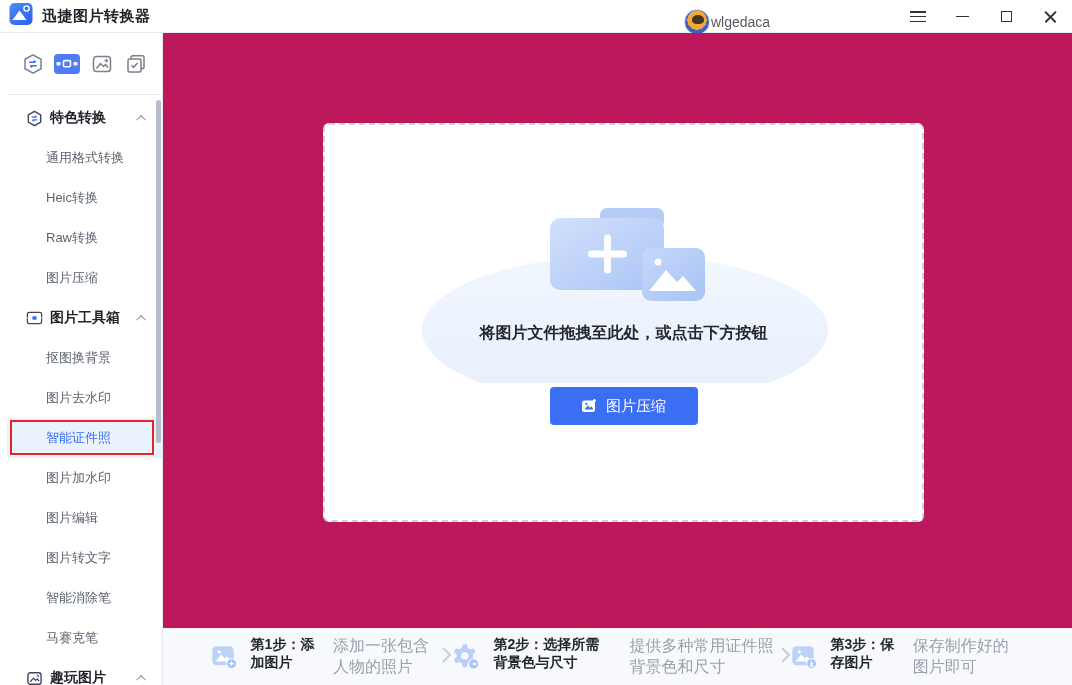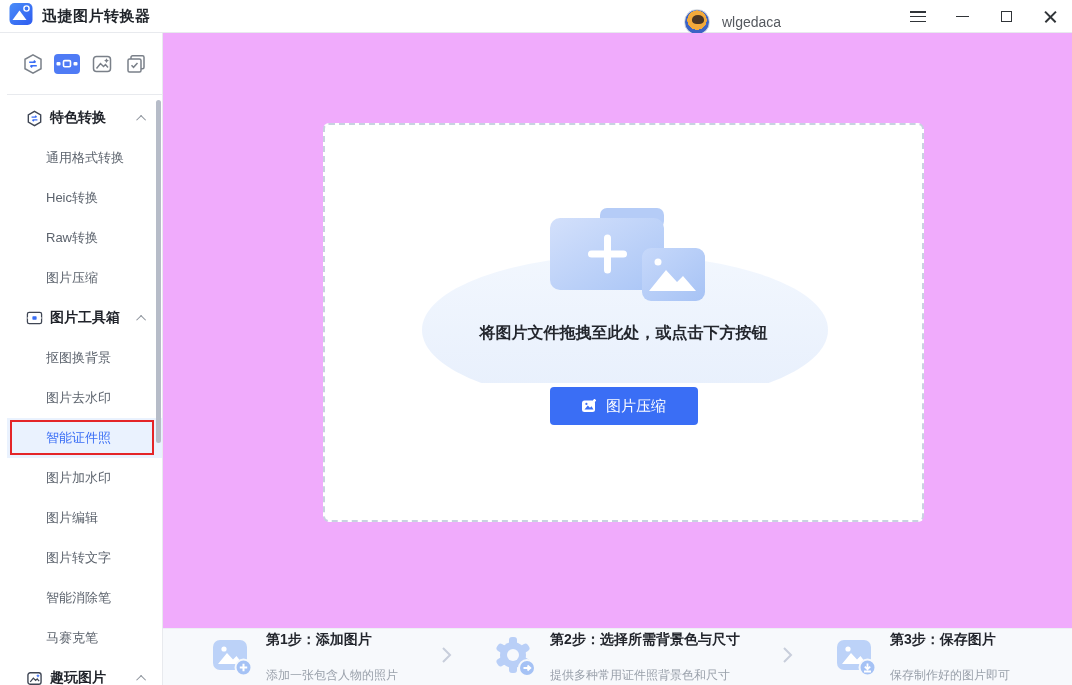--- a/index.html
+++ b/index.html
@@ -3,21 +3,21 @@
 <meta charset="utf-8">
 <style>
   * { margin:0; padding:0; box-sizing:border-box; }
   html,body { width:1072px; height:685px; overflow:hidden; }
   body { font-family:"Liberation Sans","DejaVu Sans",sans-serif; background:#fff; color:#23262d; position:relative; }
 
   
   .titlebar { height:33px; background:#fff; border-bottom:1px solid #e8eaee; display:flex; align-items:center; position:relative; }
   .brand { display:flex; align-items:center; gap:9px; padding-left:9px; }
   .brand-title { font-size:15px; font-weight:bold; color:#1f2329; letter-spacing:.5px; }
-  .userbox { position:absolute; left:684px; top:0; height:43px; display:flex; align-items:center; gap:12px; }
+  .userbox { position:absolute; left:684px; top:0; height:43px; display:flex; align-items:center; gap:1px; }
   .avatar { width:26px; height:26px; border-radius:50%; background:radial-gradient(circle at 50% 42%, #f2a93b 0 52%, #3c63c4 53% 100%); position:relative; overflow:hidden; border:1px solid #d8dce2; }
   .avatar::before { content:""; position:absolute; left:7px; top:5px; width:12px; height:9px; background:#4a3524; border-radius:50% 50% 40% 40%; }
   .username { font-size:14px; color:#55595f; }
   .wincontrols { position:absolute; right:0; top:0; height:33px; display:flex; align-items:center; }
   .wc { width:44px; height:33px; display:flex; align-items:center; justify-content:center; cursor:pointer; }
   .ic-menu { width:16px; height:11px; display:flex; flex-direction:column; justify-content:space-between; }
   .ic-menu i { display:block; height:1.5px; background:#303438; }
   .ic-min { width:13px; height:1.5px; background:#303438; }
   .ic-max { width:11px; height:11px; border:1.4px solid #303438; }
   .ic-close { position:relative; width:13px; height:13px; }
@@ -34,34 +34,34 @@
   .menu { flex:1; padding-top:3px; position:relative; overflow:hidden; }
   .mrow { height:40px; display:flex; align-items:center; cursor:pointer; position:relative; }
   .mhead { padding-left:19px; gap:7px; }
   .mhead .mlabel { font-size:14px; font-weight:bold; color:#21242b; }
   .caret { position:absolute; right:16px; width:7px; height:7px; border-left:1.5px solid #8a9099; border-top:1.5px solid #8a9099; transform:rotate(45deg) translateY(2px); }
   .mitem { padding-left:39px; font-size:13px; color:#5c636d; }
   .mitem.selected { background:#eaf2fe; color:#3a6ef5; }
   .red-annotation { position:absolute; left:3px; right:8px; top:2px; bottom:3px; border:2px solid #e42528; pointer-events:none; }
   .sb-scroll { position:absolute; right:1px; top:5px; width:5px; height:343px; background:#b6bcc8; border-radius:3px; }
 
-  .main { flex:1; position:relative; background:#f0abfc; }
+  .main { flex:1; position:relative; background:#be185d; }
 
   
   .dropzone { position:absolute; left:160px; top:90px; width:601px; height:399px; border:2px dashed #c8d2e0; border-radius:6px; background:#fff; }
   .illus { position:absolute; top:58px; left:50%; transform:translateX(-50%); }
   .dz-hint { position:absolute; top:198px; left:0; width:100%; text-align:center; font-size:16px; font-weight:bold; color:#24272e; }
   .add-btn { position:absolute; top:262px; left:50%; transform:translateX(-50%); width:148px; height:38px; background:#3a6ef5; color:#fff; border:none; border-radius:4px; font-size:15px; display:flex; align-items:center; justify-content:center; gap:8px; cursor:pointer; font-family:inherit; }
 
   
   .steps-bar { position:absolute; left:0; right:0; bottom:0; height:57px; background:#f7f9fc; border-top:1px solid #edf0f4; display:flex; align-items:center; justify-content:space-between; padding:0 62px 0 48px; }
   .step { display:flex; align-items:center; gap:13px; }
-  .step-txt { display:flex; flex-direction:column; gap:18px; }
+  .step-txt { display:flex; flex-direction:row; gap:18px; }
   .step-title { font-size:14px; font-weight:bold; color:#23262d; }
-  .step-desc { font-size:12px; color:#9aa1ab; }
+  .step-desc { font-size:16px; color:#9aa1ab; }
   .chev { color:#c8cedb; }
 </style>
 </head>
 <body>
 
 <div class="titlebar">
   <div class="brand">
     <span>
       <svg width="24" height="24" viewBox="0 0 24 24">
         <defs>

